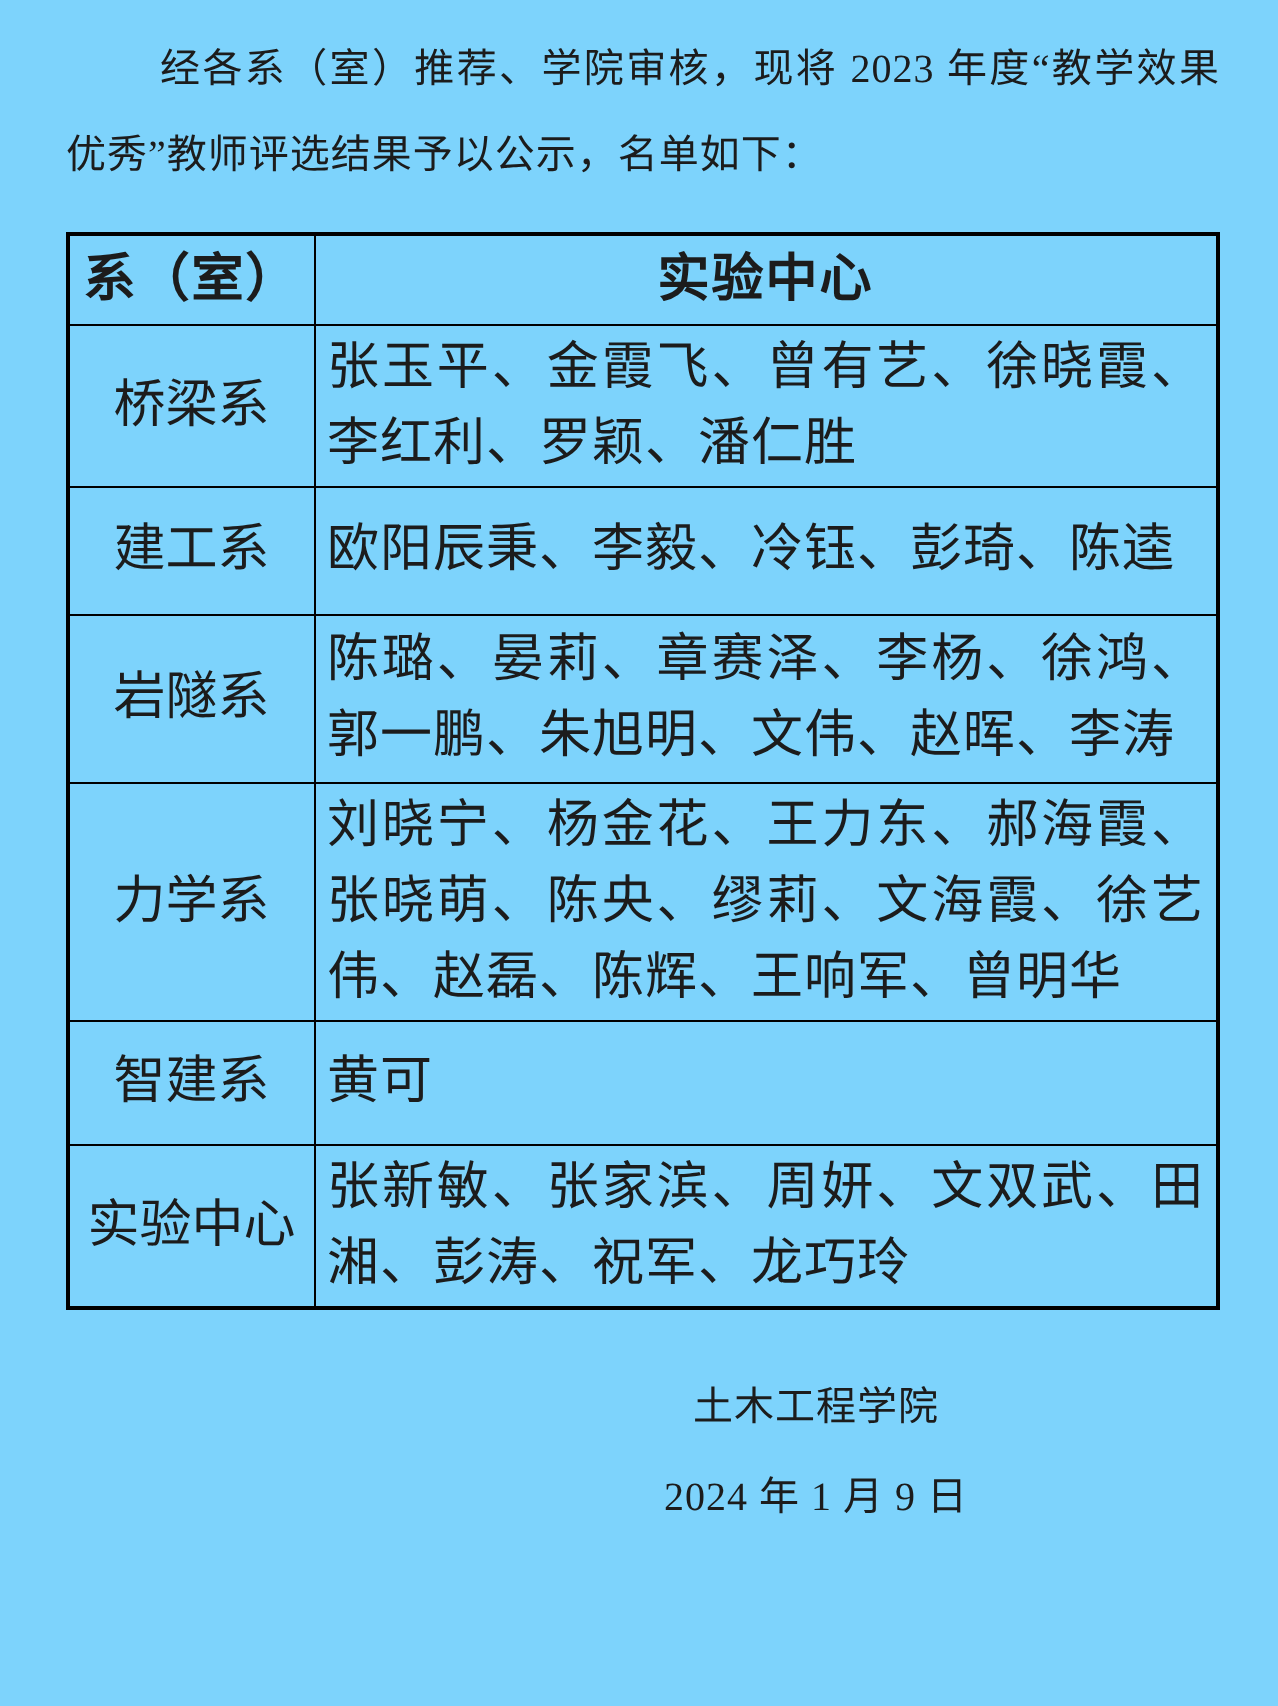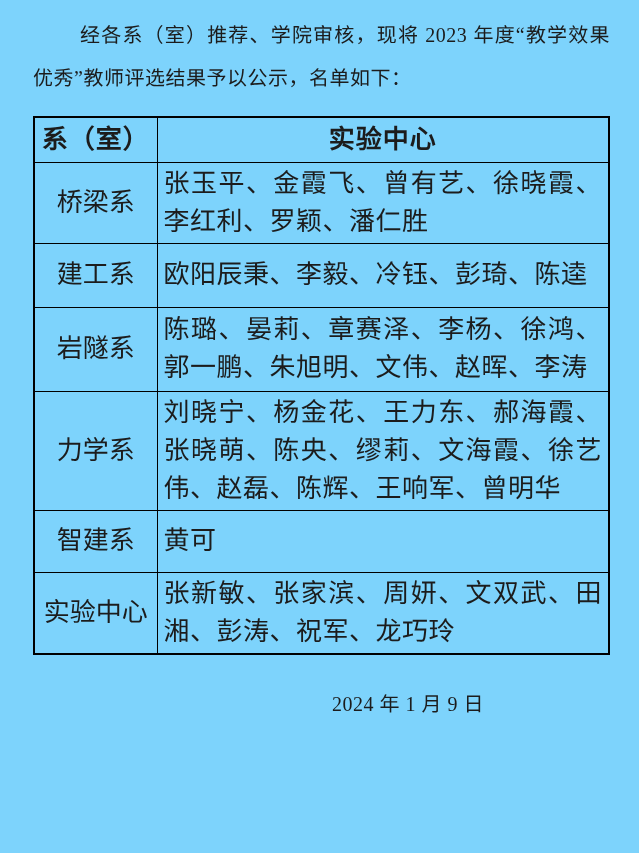--- a/index.html
+++ b/index.html
@@ -115,16 +115,17 @@
       </tr>
       <tr class="h-r5">
         <td class="dept-cell">实验中心</td>
         <td class="names-cell">张新敏、张家滨、周妍、文双武、田湘、彭涛、祝军、龙巧玲</td>
       </tr>
     </tbody>
   </table>
 
 
   <div class="signature-block">
+    <span>土木工程学院</span>
     <span>2024 年 1 月 9 日</span>
   </div>
 
 </div>
 
 </body></html>

